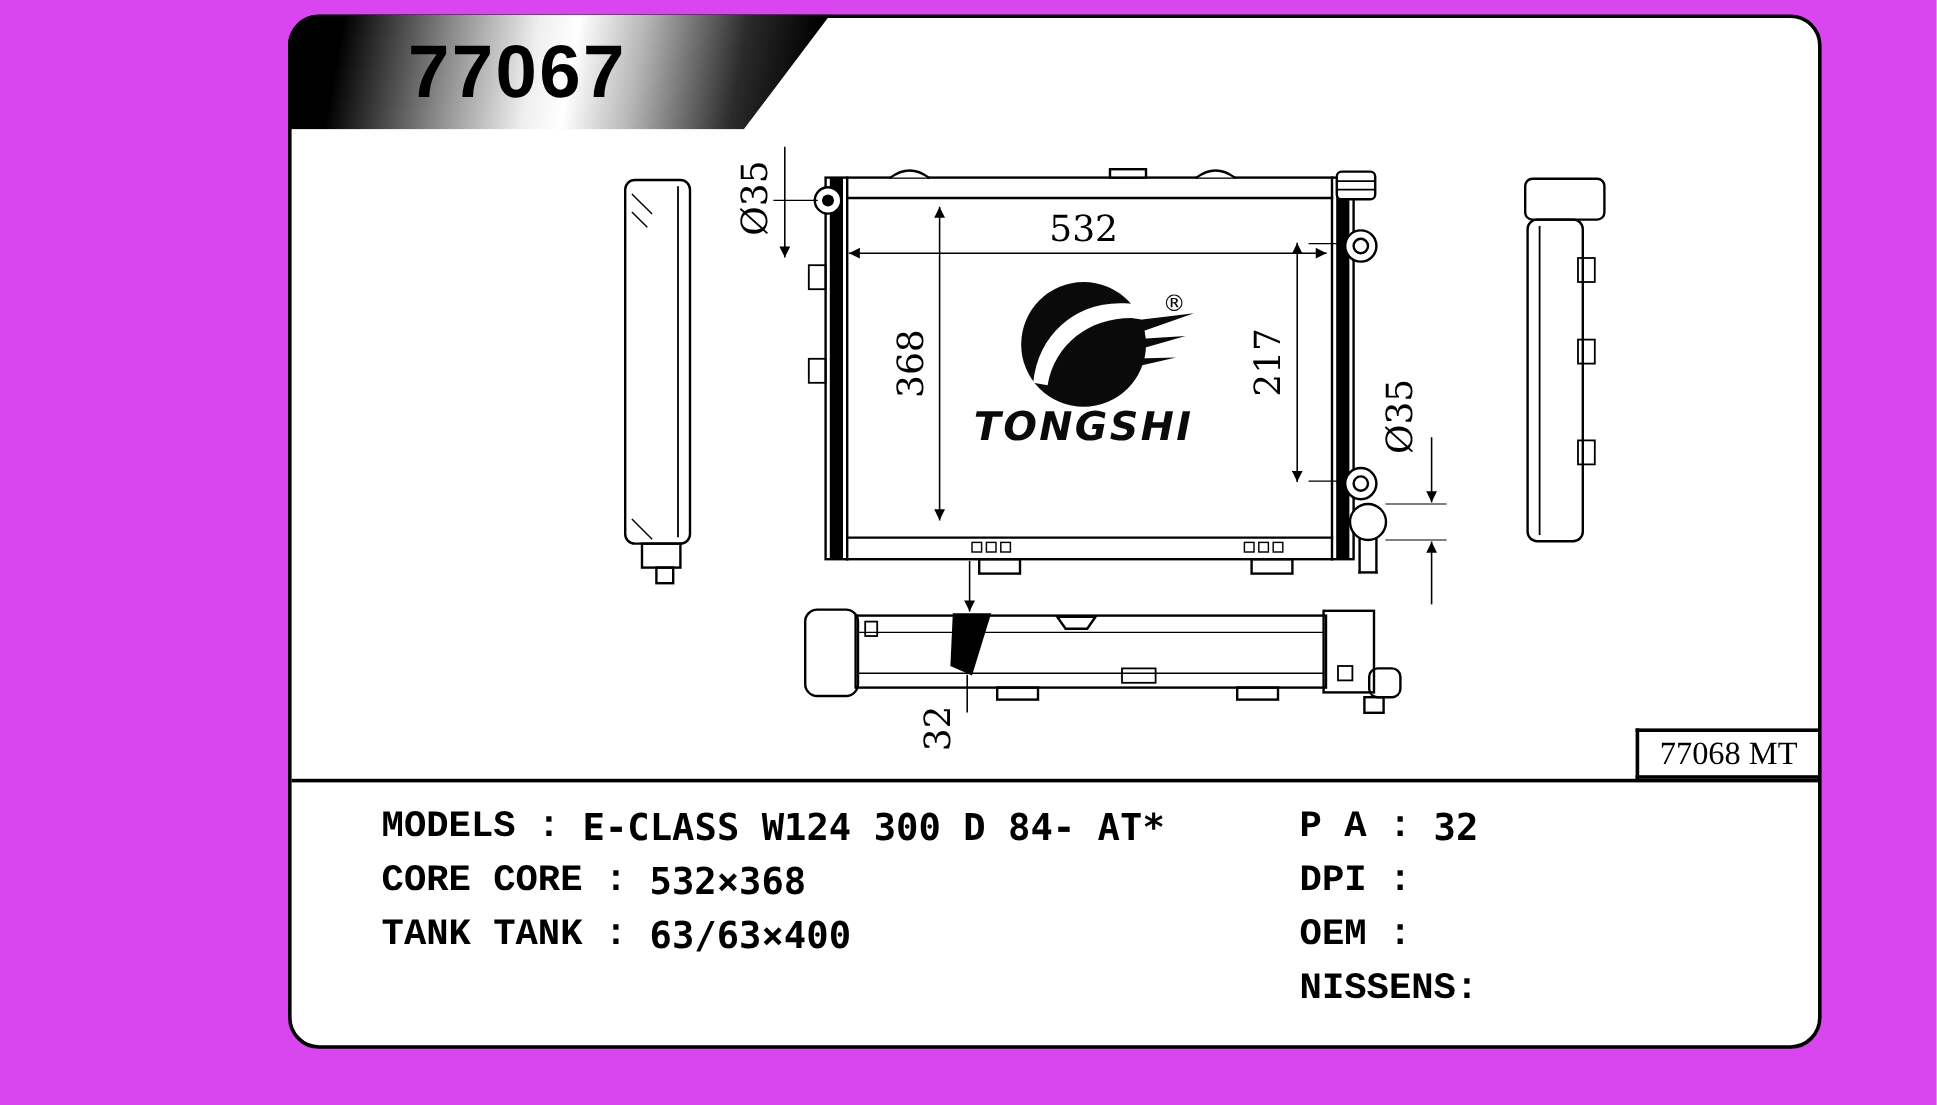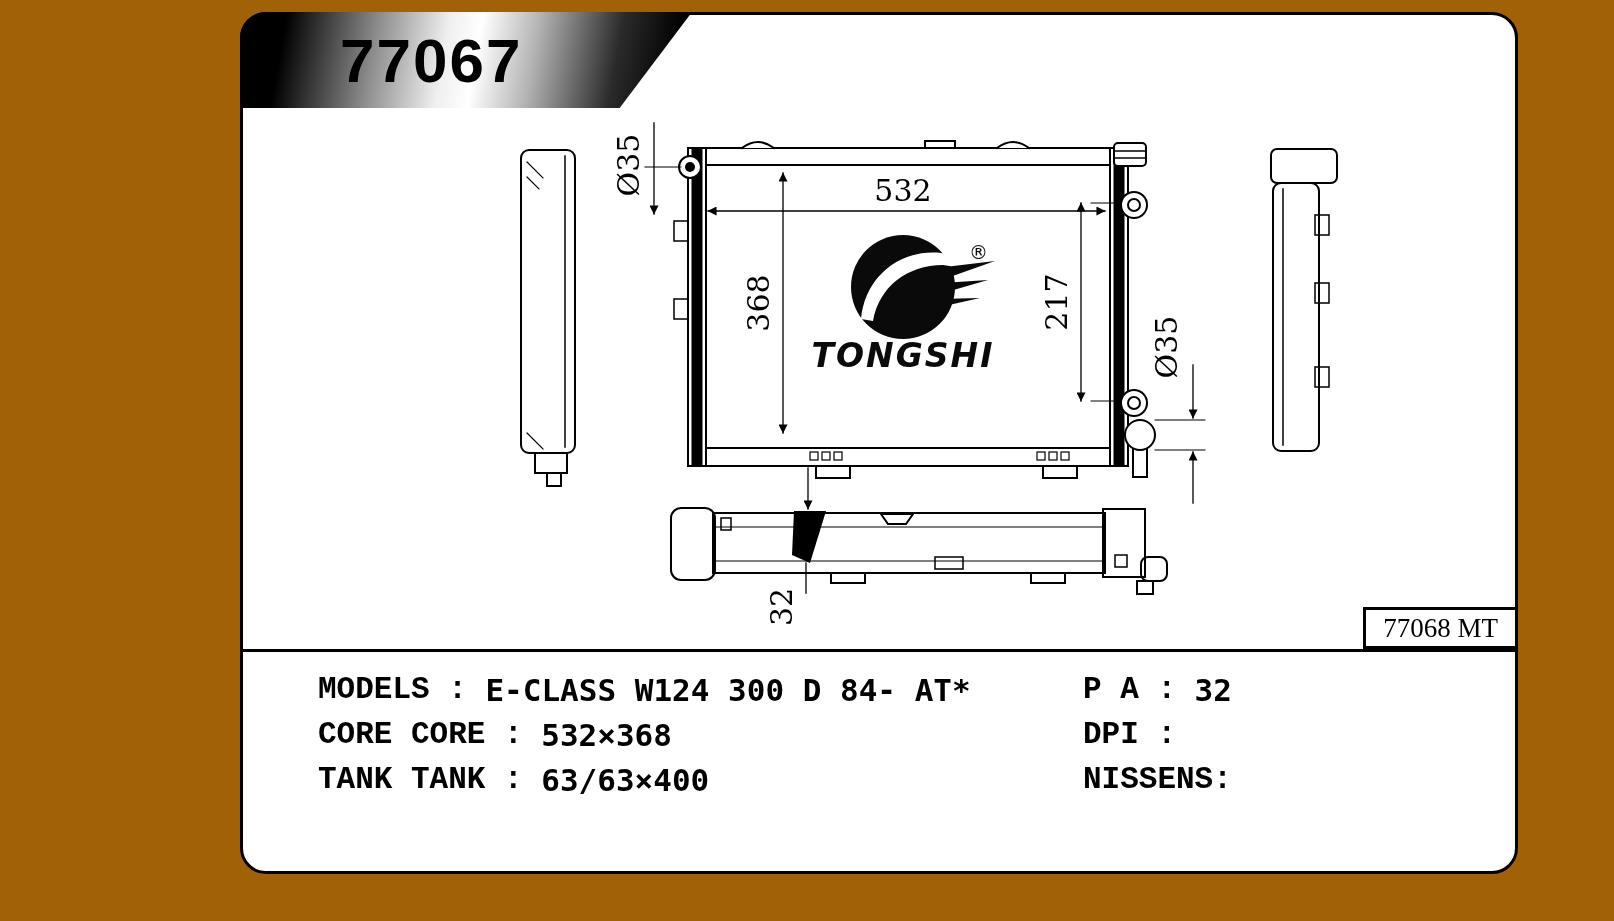--- a/index.html
+++ b/index.html
@@ -1,17 +1,17 @@
 <!DOCTYPE html>
 <html><head>
 <meta charset="utf-8">
 <style>
   html,body { margin:0; padding:0; background:#fff; }
   .stage {
-    position:relative; width:1614px; height:921px; background:#a16207; overflow:hidden;
+    position:relative; width:1614px; height:921px; background:#d946ef; overflow:hidden;
     font-family:"Liberation Sans", sans-serif;
   }
   .sheet {
     position:absolute; left:240px; top:12px; width:1278px; height:862px;
     border:3px solid #000; border-radius:26px; box-sizing:border-box; background:#fff;
   }
   .banner {
     position:absolute; left:-3px; top:-3px; width:452px; height:96px;
     clip-path:polygon(0 0, 100% 0, 84% 100%, 0 100%);
     border-top-left-radius:26px;
@@ -191,20 +191,24 @@
       <div class="col-right">
         <div class="spec-row">
           <span class="lbl">P A :</span>
           <span class="val">32</span>
         </div>
         <div class="spec-row">
           <span class="lbl">DPI :</span>
           <span class="val"></span>
         </div>
         <div class="spec-row">
+          <span class="lbl">OEM :</span>
+          <span class="val"></span>
+        </div>
+        <div class="spec-row">
           <span class="lbl">NISSENS:</span>
           <span class="val"></span>
         </div>
       </div>
     </div>
 
   </div>
 </div>
 
 </body></html>

